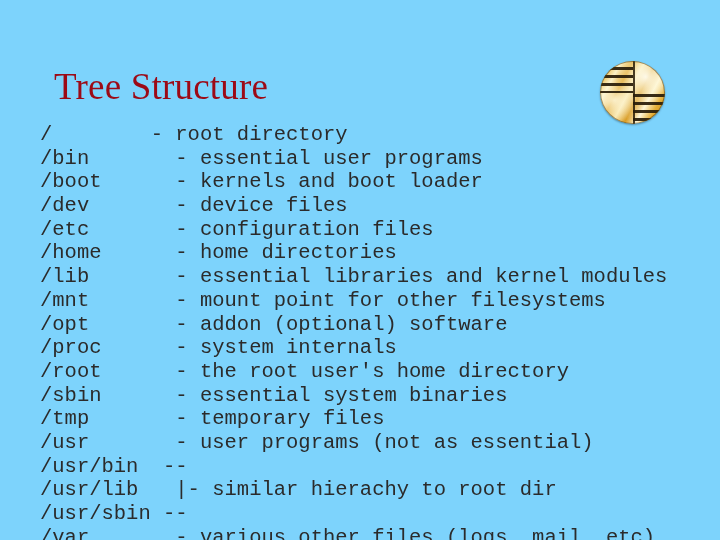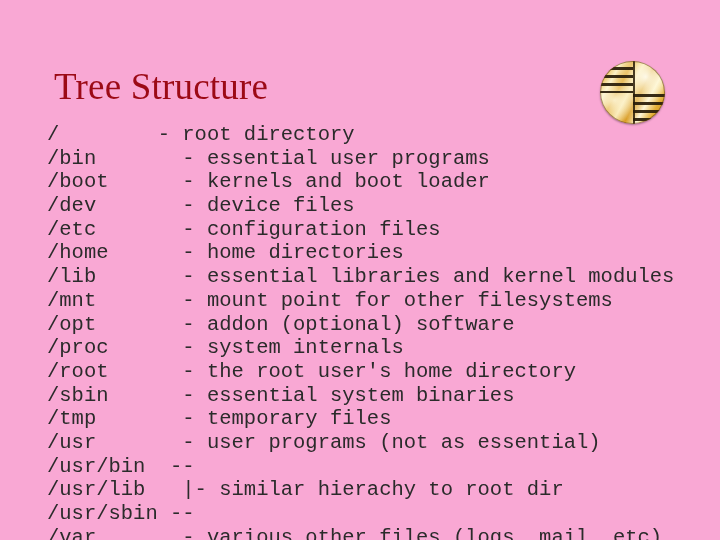--- a/index.html
+++ b/index.html
@@ -132,27 +132,26 @@
     font-size: 20.5px;
     line-height: 23.7px;
     color: #2b2b2b;
     white-space: pre;
     letter-spacing: 0px;
   }
   #tree-listing .tline {
     display: block;
     white-space: pre;
     height: 23.7px;
-    margin-left: 7px;
   }
 </style>
 </head>
 <body style="background: rgb(255, 255, 240);">
 
-<div id="slide" style="background: #f9a8d4;">
+<div id="slide" style="background: #7dd3fc;">
 
   <h1 id="slide-title" style="color: rgb(156, 10, 22);">Tree Structure</h1>
 
   <div id="logo">
     <div class="logo-disc"></div>
     <div class="clip">
       <div class="logo-marble"></div>
       <div class="stripes-ul"></div>
       <div class="stripes-lr"></div>
       <div class="divider-v"></div>

